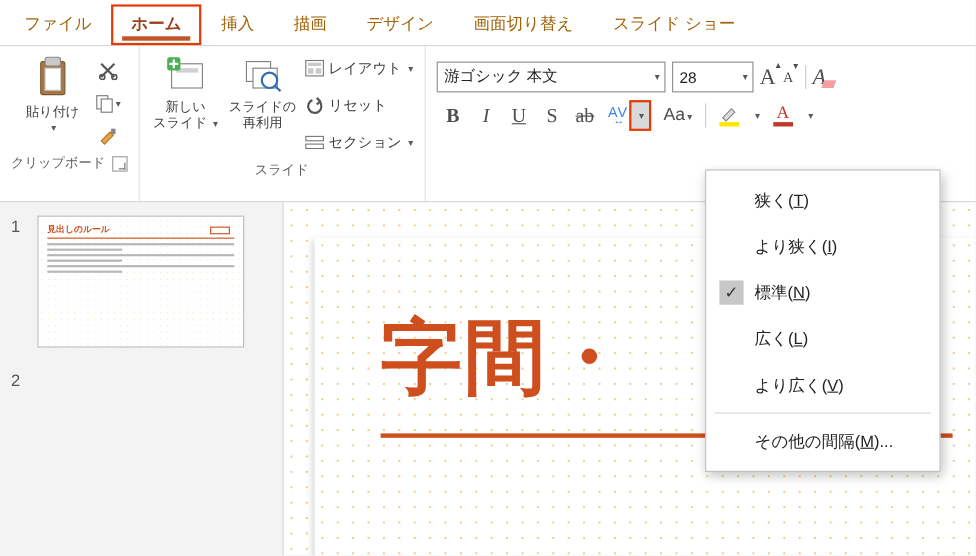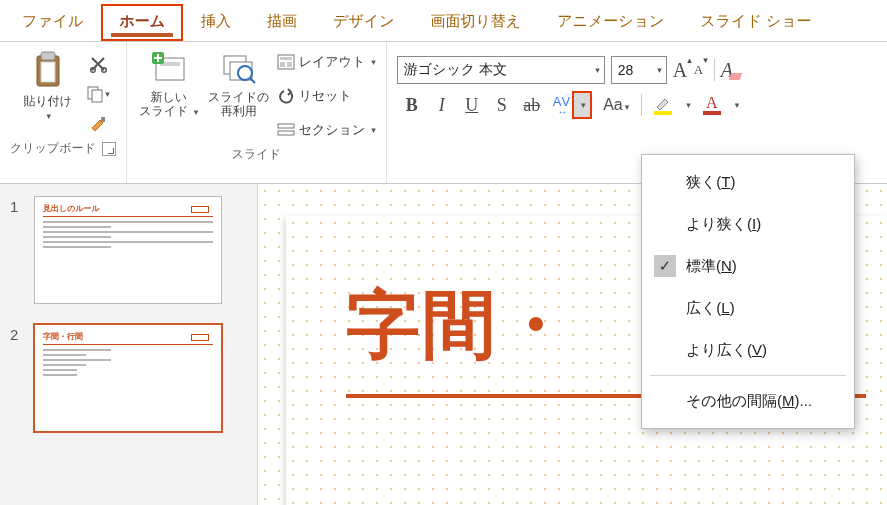--- a/index.html
+++ b/index.html
@@ -26,21 +26,21 @@
   .minibtn { width: 24px; height: 24px; display: flex; align-items: center; justify-content: center; cursor: pointer; }
   .smallbtn { display: flex; align-items: center; gap: 4px; font-size: 13px; color: #3d3d3d; cursor: pointer; height: 24px; }
   .chev { font-size: 9px; color: #5a5a5a; margin-left: 2px; }
 
   
   .font-group { padding: 6px 10px 0; display: flex; flex-direction: column; gap: 8px; flex-shrink: 0; }
   .font-row1 { display: flex; gap: 6px; align-items: center; }
   .combo { height: 28px; border: 1px solid #8a8a8a; background: #fff; display: flex; align-items: center; padding: 0 6px; font-size: 14px; color: #222; position: relative; }
   .combo .dd { position: absolute; right: 4px; font-size: 9px; color: #555; }
   .combo.font { width: 208px; }
-  .combo.size { width: 56px; }
+  .combo.size { width: 74px; }
   .grow-shrink { display: flex; gap: 2px; align-items: center; }
   .grow-shrink span { font-family: Georgia, serif; color: #4d4d4d; cursor: pointer; }
   .grow-shrink .big { font-size: 20px; }
   .grow-shrink .small { font-size: 13px; }
   .grow-shrink sup { font-size: 9px; position: relative; top: -6px; }
   .clearfmt { font-family: Georgia, serif; font-style: italic; font-size: 20px; color: #4d4d4d; position: relative; cursor: pointer; padding-right: 6px;}
   .clearfmt::after { content: ""; position: absolute; width: 11px; height: 7px; background: #f3a0a0; right: -2px; bottom: 2px; transform: skewX(-20deg); }
 
   .font-row2 { display: flex; gap: 12px; align-items: center; padding-left: 6px; }
   .fmt { font-family: Georgia, "Times New Roman", serif; font-size: 18px; color: #4d4d4d; cursor: pointer; min-width: 18px; text-align: center; }
@@ -69,21 +69,21 @@
   .dropdown .item .chk { width: 22px; height: 22px; background:#c7c7c7; display: flex; align-items: center; justify-content: center; font-size: 15px; color: #333; }
   .dropdown .item .spacer-chk { width: 22px; }
   .dropdown .sepline { height: 1px; background: #d6d6d6; margin: 4px 8px; }
   u.mn { text-decoration: underline; }
 
   
   .bodyarea { display: flex; height: calc(505px - 42px - 142px); }
   .thumbs { width: 258px; background: #f3f3f3; border-right: 1px solid #d4d4d4; padding: 12px 10px; overflow: hidden; }
   .thumb-row { display: flex; gap: 10px; margin-bottom: 20px; }
   .thumb-num { font-size: 15px; color: #555; width: 14px; padding-top: 2px; }
-  .thumb { width: 188px; height: 108px; background: #fff; border: 1px solid #b9b9b9; position: relative; padding: 6px 8px; }
+  .thumb { width: 188px; height: 120px; background: #fff; border: 1px solid #b9b9b9; position: relative; padding: 6px 8px; }
   .thumb.active { outline: 2px solid #cf5a29; outline-offset: -1px; }
   .thumb .dots { position: absolute; inset: 0;
     background-image: radial-gradient(#f3c588 0.6px, transparent 0.6px);
     background-size: 6px 6px; opacity: 0.6; }
   .thumb .inner { position: relative; }
   .th-title { font-size: 8px; font-weight: bold; color: #c94a17; }
   .th-rule { height: 1px; background: #c94a17; margin: 2px 0 4px; }
   .th-line { height: 2px; background: #b7b7b7; margin: 3px 0; }
   .th-line.short { width: 40%; }
   .th-tag { position:absolute; top:3px; right:4px; width:18px; height:7px; border:1px solid #c94a17; }
@@ -99,21 +99,20 @@
 </head>
 <body>
 
 <div class="tabstrip">
   <div class="tab">ファイル</div>
   <div class="tab active highlight">ホーム</div>
   <div class="tab">挿入</div>
   <div class="tab">描画</div>
   <div class="tab">デザイン</div>
   <div class="tab">画面切り替え</div>
-  <div class="tab">アニメーション</div>
   <div class="tab">スライド ショー</div>
 </div>
 
 <div class="ribbon">
 
   <div class="group">
     <div class="group-row">
       <div class="bigbtn">
         <svg width="34" height="42">
           <rect x="6" y="6" width="22" height="30" rx="2" fill="#a57845" stroke="#7a5930"></rect>
@@ -296,34 +295,20 @@
             <div class="th-line short"></div>
           <div class="th-line"></div>
             <div class="th-line short"></div>
           <div class="th-line"></div>
             <div class="th-line short"></div>
         </div>
       </div>
     </div>
     <div class="thumb-row">
       <div class="thumb-num">2</div>
-      <div class="thumb active">
-        <div class="dots"></div>
-        <div class="inner">
-          <div class="th-tag"></div>
-          <div class="th-title">字間・行間</div>
-          <div class="th-rule"></div>
-          <div class="th-line short"></div>
-            <div class="th-line" style="width:25%"></div>
-          <div class="th-line short"></div>
-            <div class="th-line" style="width:25%"></div>
-          <div class="th-line" style="width:20%"></div>
-          <div class="th-line" style="width:20%"></div>
-        </div>
-      </div>
     </div>
   </div>
 
   <div class="canvas">
     <div class="slide">
       <div class="bigtext">字間・</div>
       <div class="rule"></div>
     </div>
   </div>
 </div>

